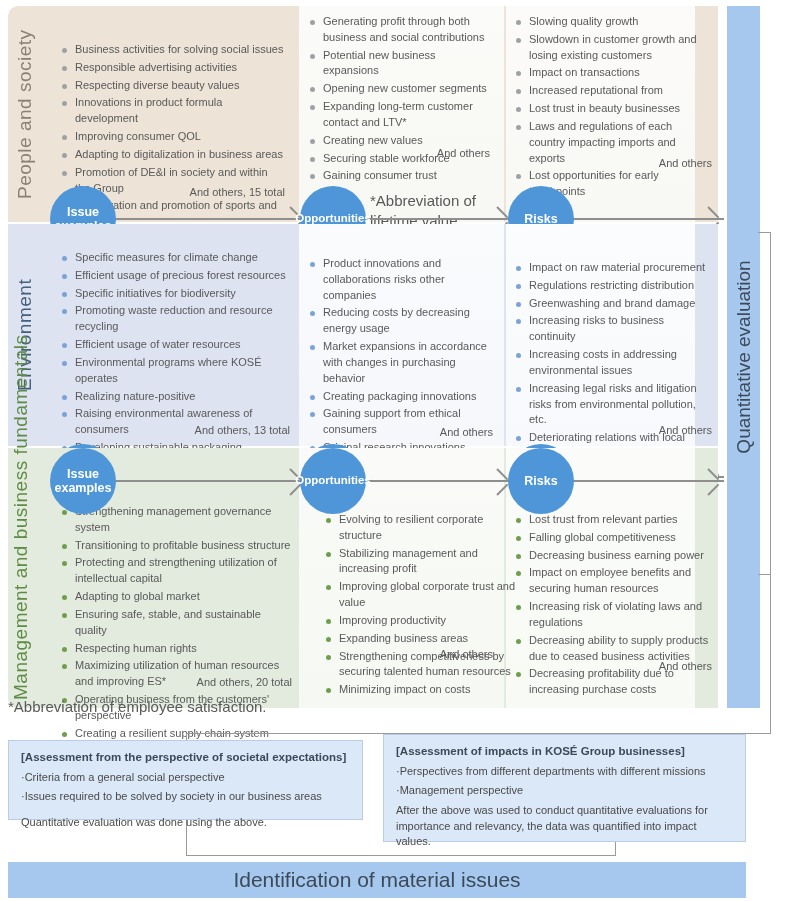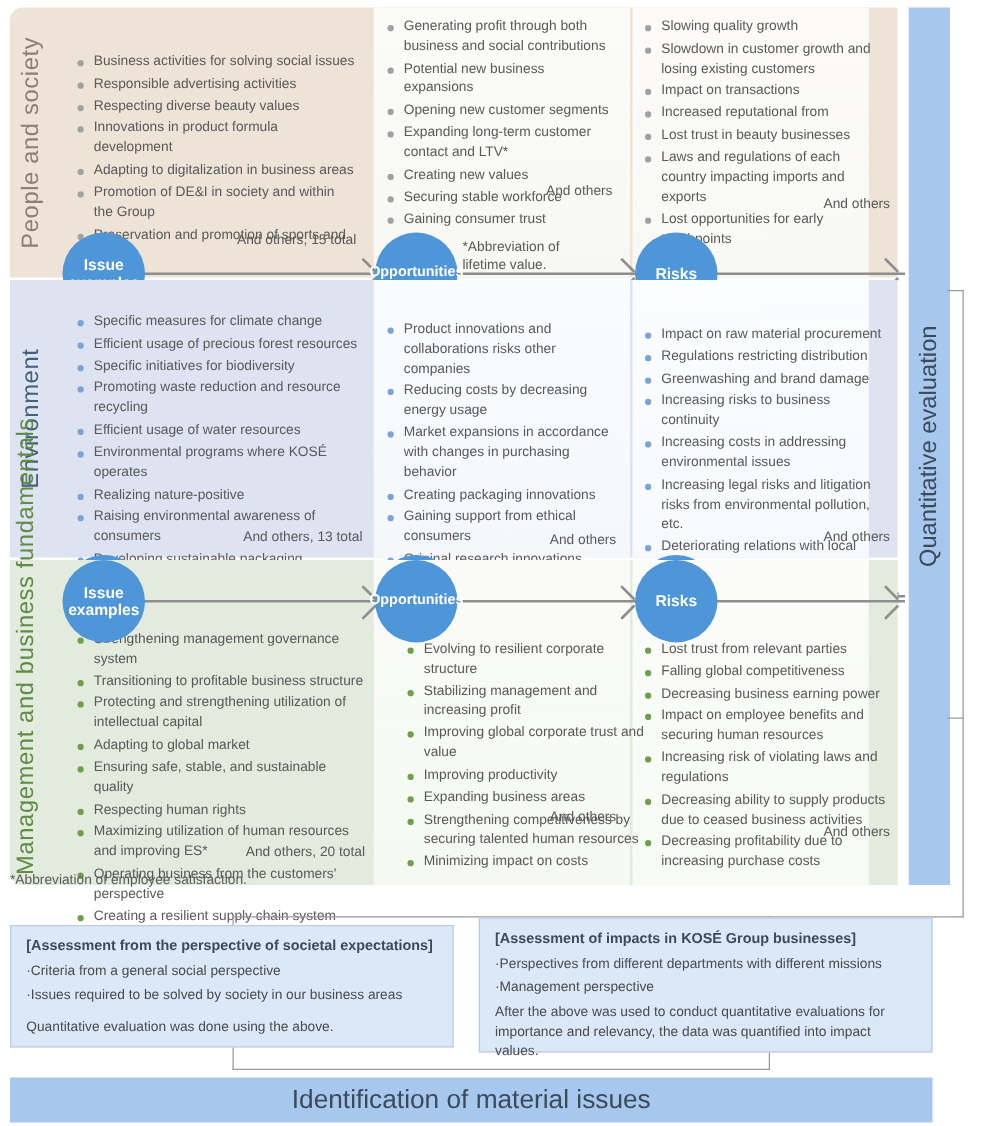--- a/index.html
+++ b/index.html
@@ -71,21 +71,21 @@
   .b-mgmt   li::before { background:#6f9e4c; }
 
   .andothers {
     position: absolute;
     font-size: 11px;
     color: #595959;
     text-align: right;
   }
   .footnote-star {
     position: absolute;
-    font-size: 11px;
+    font-size: 15px;
     color: #595959;
     line-height: 1.3;
   }
 
   
   .arrowrow { position: absolute; left: 0; width: 800px; height: 70px; }
   .arrowline {
     position: absolute;
     height: 2px;
     background: #8e8e8e;
@@ -185,20 +185,21 @@
   <div class="band band-people">
     <div class="colwash colwash-2"></div>
     <div class="colwash colwash-3"></div>
   </div>
   <div class="rowlabel rowlabel-people">People and society</div>
   <ul class="blist b-people" style="left:62px; top:14px; width:222px;margin-top:28px;">
     <li>Business activities for solving social issues</li>
     <li>Responsible advertising activities</li>
     <li>Respecting diverse beauty values</li>
     <li>Innovations in product formula development</li>
+    <li>Improving consumer QOL</li>
     <li>Adapting to digitalization in business areas</li>
     <li>Promotion of DE&amp;I in society and within the Group</li>
     <li>Preservation and promotion of sports and culture</li>
   </ul>
   <div class="andothers" style="left:110px; top:186px; width:175px;">And others, 15 total</div>
 
   <ul class="blist b-people" style="left:310px; top:14px; width:180px;">
     <li>Generating profit through both business and social contributions</li>
     <li>Potential new business expansions</li>
     <li>Opening new customer segments</li>
@@ -342,21 +343,21 @@
 
   <div class="conn" style="left:770px; top:232px; width:1px; height:342px;"></div>
   <div class="conn" style="left:758px; top:232px; width:13px; height:1px;"></div>
   <div class="conn" style="left:758px; top:574px; width:13px; height:1px;"></div>
   <div class="conn" style="left:770px; top:574px; width:1px; height:160px;"></div>
   <div class="conn" style="left:186px; top:733px; width:585px; height:1px;"></div>
   <div class="conn" style="left:186px; top:733px; width:1px; height:123px;"></div>
   <div class="conn" style="left:186px; top:855px; width:430px; height:1px;"></div>
   <div class="conn" style="left:615px; top:733px; width:1px; height:123px;"></div>
 
-  <div class="abox" style="left:8px; top:740px; width:355px; height:98px;">
+  <div class="abox" style="left:8px; top:740px; width:355px; height:80px;">
     <div class="atitle">[Assessment from the perspective of societal expectations]</div>
     <div class="aline">·Criteria from a general social perspective</div>
     <div class="aline">·Issues required to be solved by society in our business areas</div>
     <div class="aspace"></div>
     <div class="aline">Quantitative evaluation was done using the above.</div>
   </div>
 
   <div class="abox" style="left:383px; top:734px; width:363px; height:108px;">
     <div class="atitle">[Assessment of impacts in KOSÉ Group businesses]</div>
     <div class="aline">·Perspectives from different departments with different missions</div>

